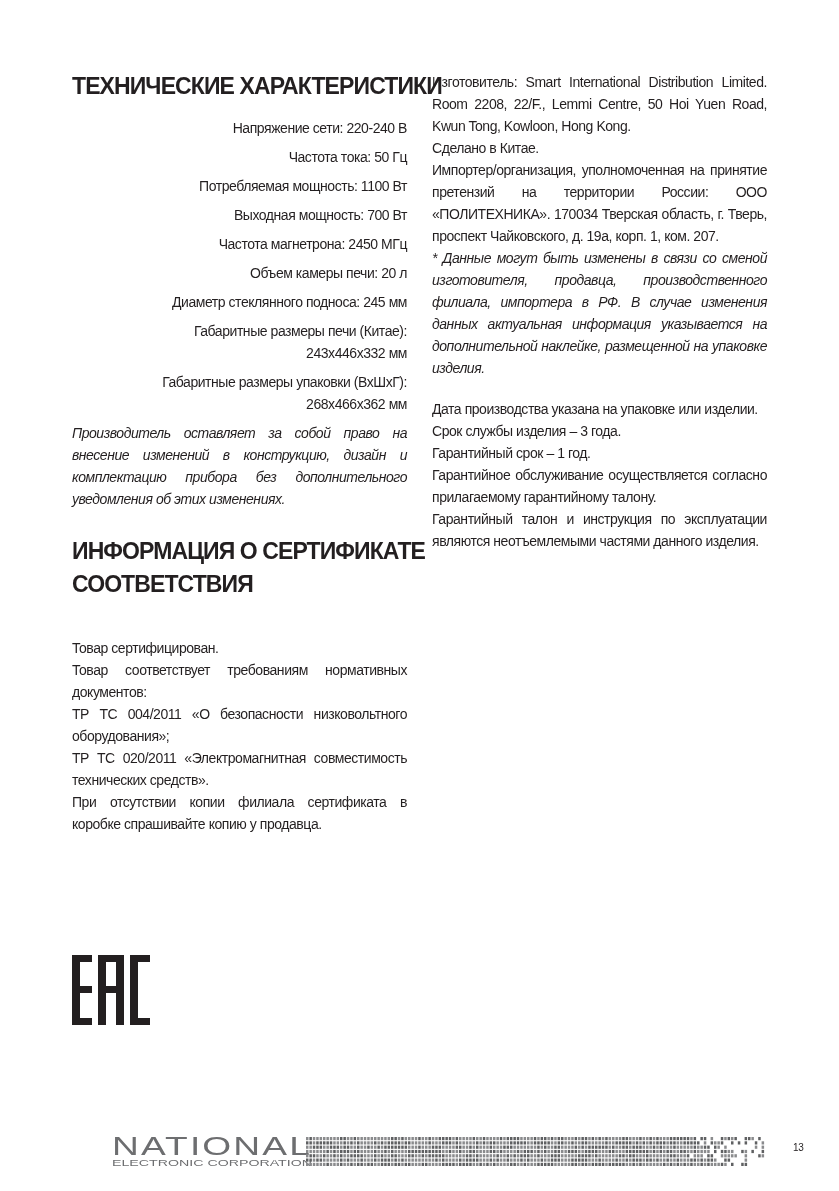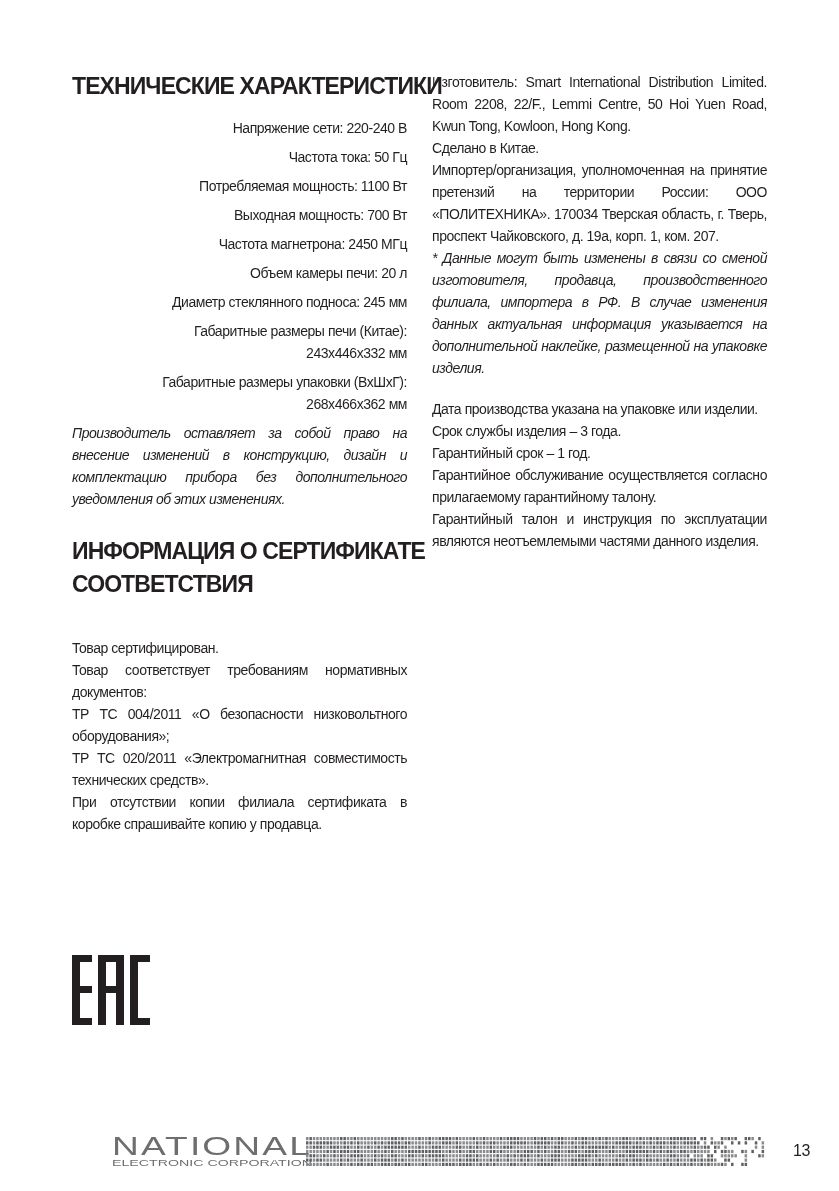--- a/index.html
+++ b/index.html
@@ -40,21 +40,21 @@
       position: absolute; left: 72px; top: 955px; width: 78px; height: 70px;
     }
     .footer-logo {
       position: absolute; left: 80px; top: 1133px; width: 200px; height: 34px; margin-left: 32px;
     }
     .pixel-bar {
       position: absolute; left: 306px; top: 1136px; width: 460px; height: 30px;
     }
     .page-num {
       position: absolute; left: 793px; top: 1142px;
-      font-family: "Liberation Sans", sans-serif; font-size: 16px;
+      font-family: "Liberation Sans", sans-serif; font-size: 10px;
       color: #231f20; letter-spacing: -0.3px;
     }
   </style>
 </head>
 <body>
 
 <div class="col col-left">
   <h1 class="h1">ТЕХНИЧЕСКИЕ ХАРАКТЕРИСТИКИ</h1>
 
   <ul class="spec-list">

